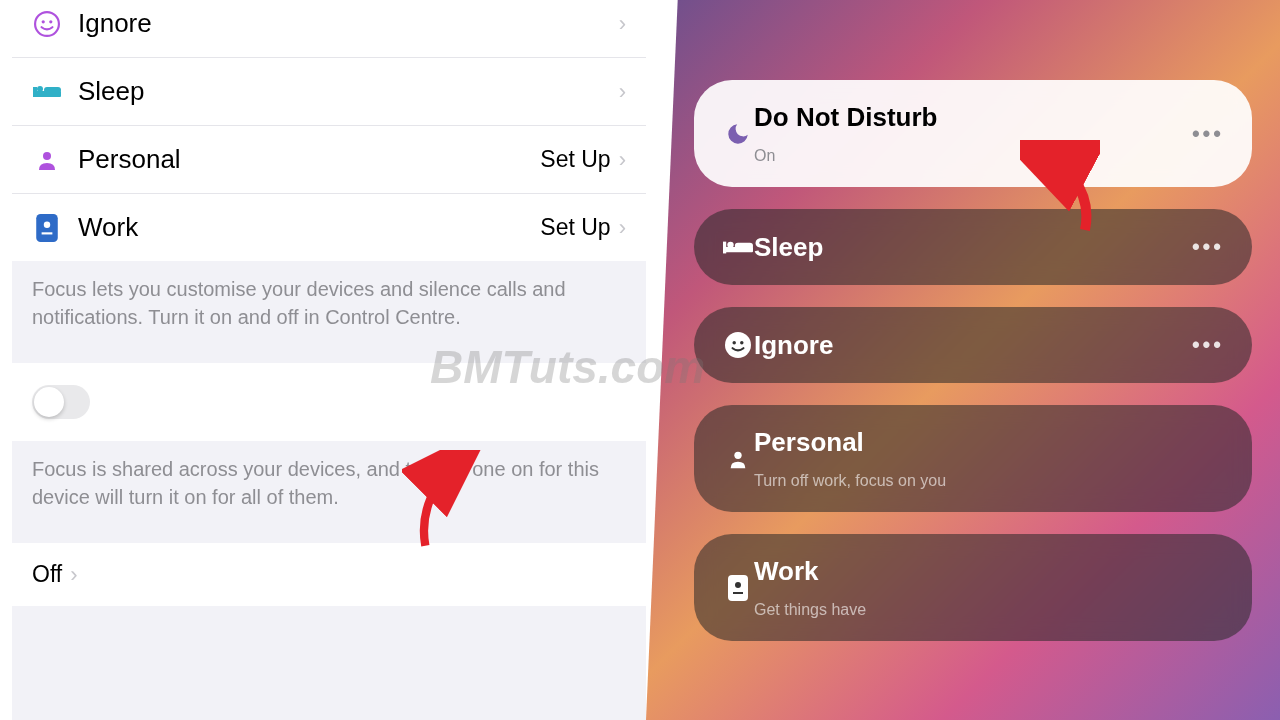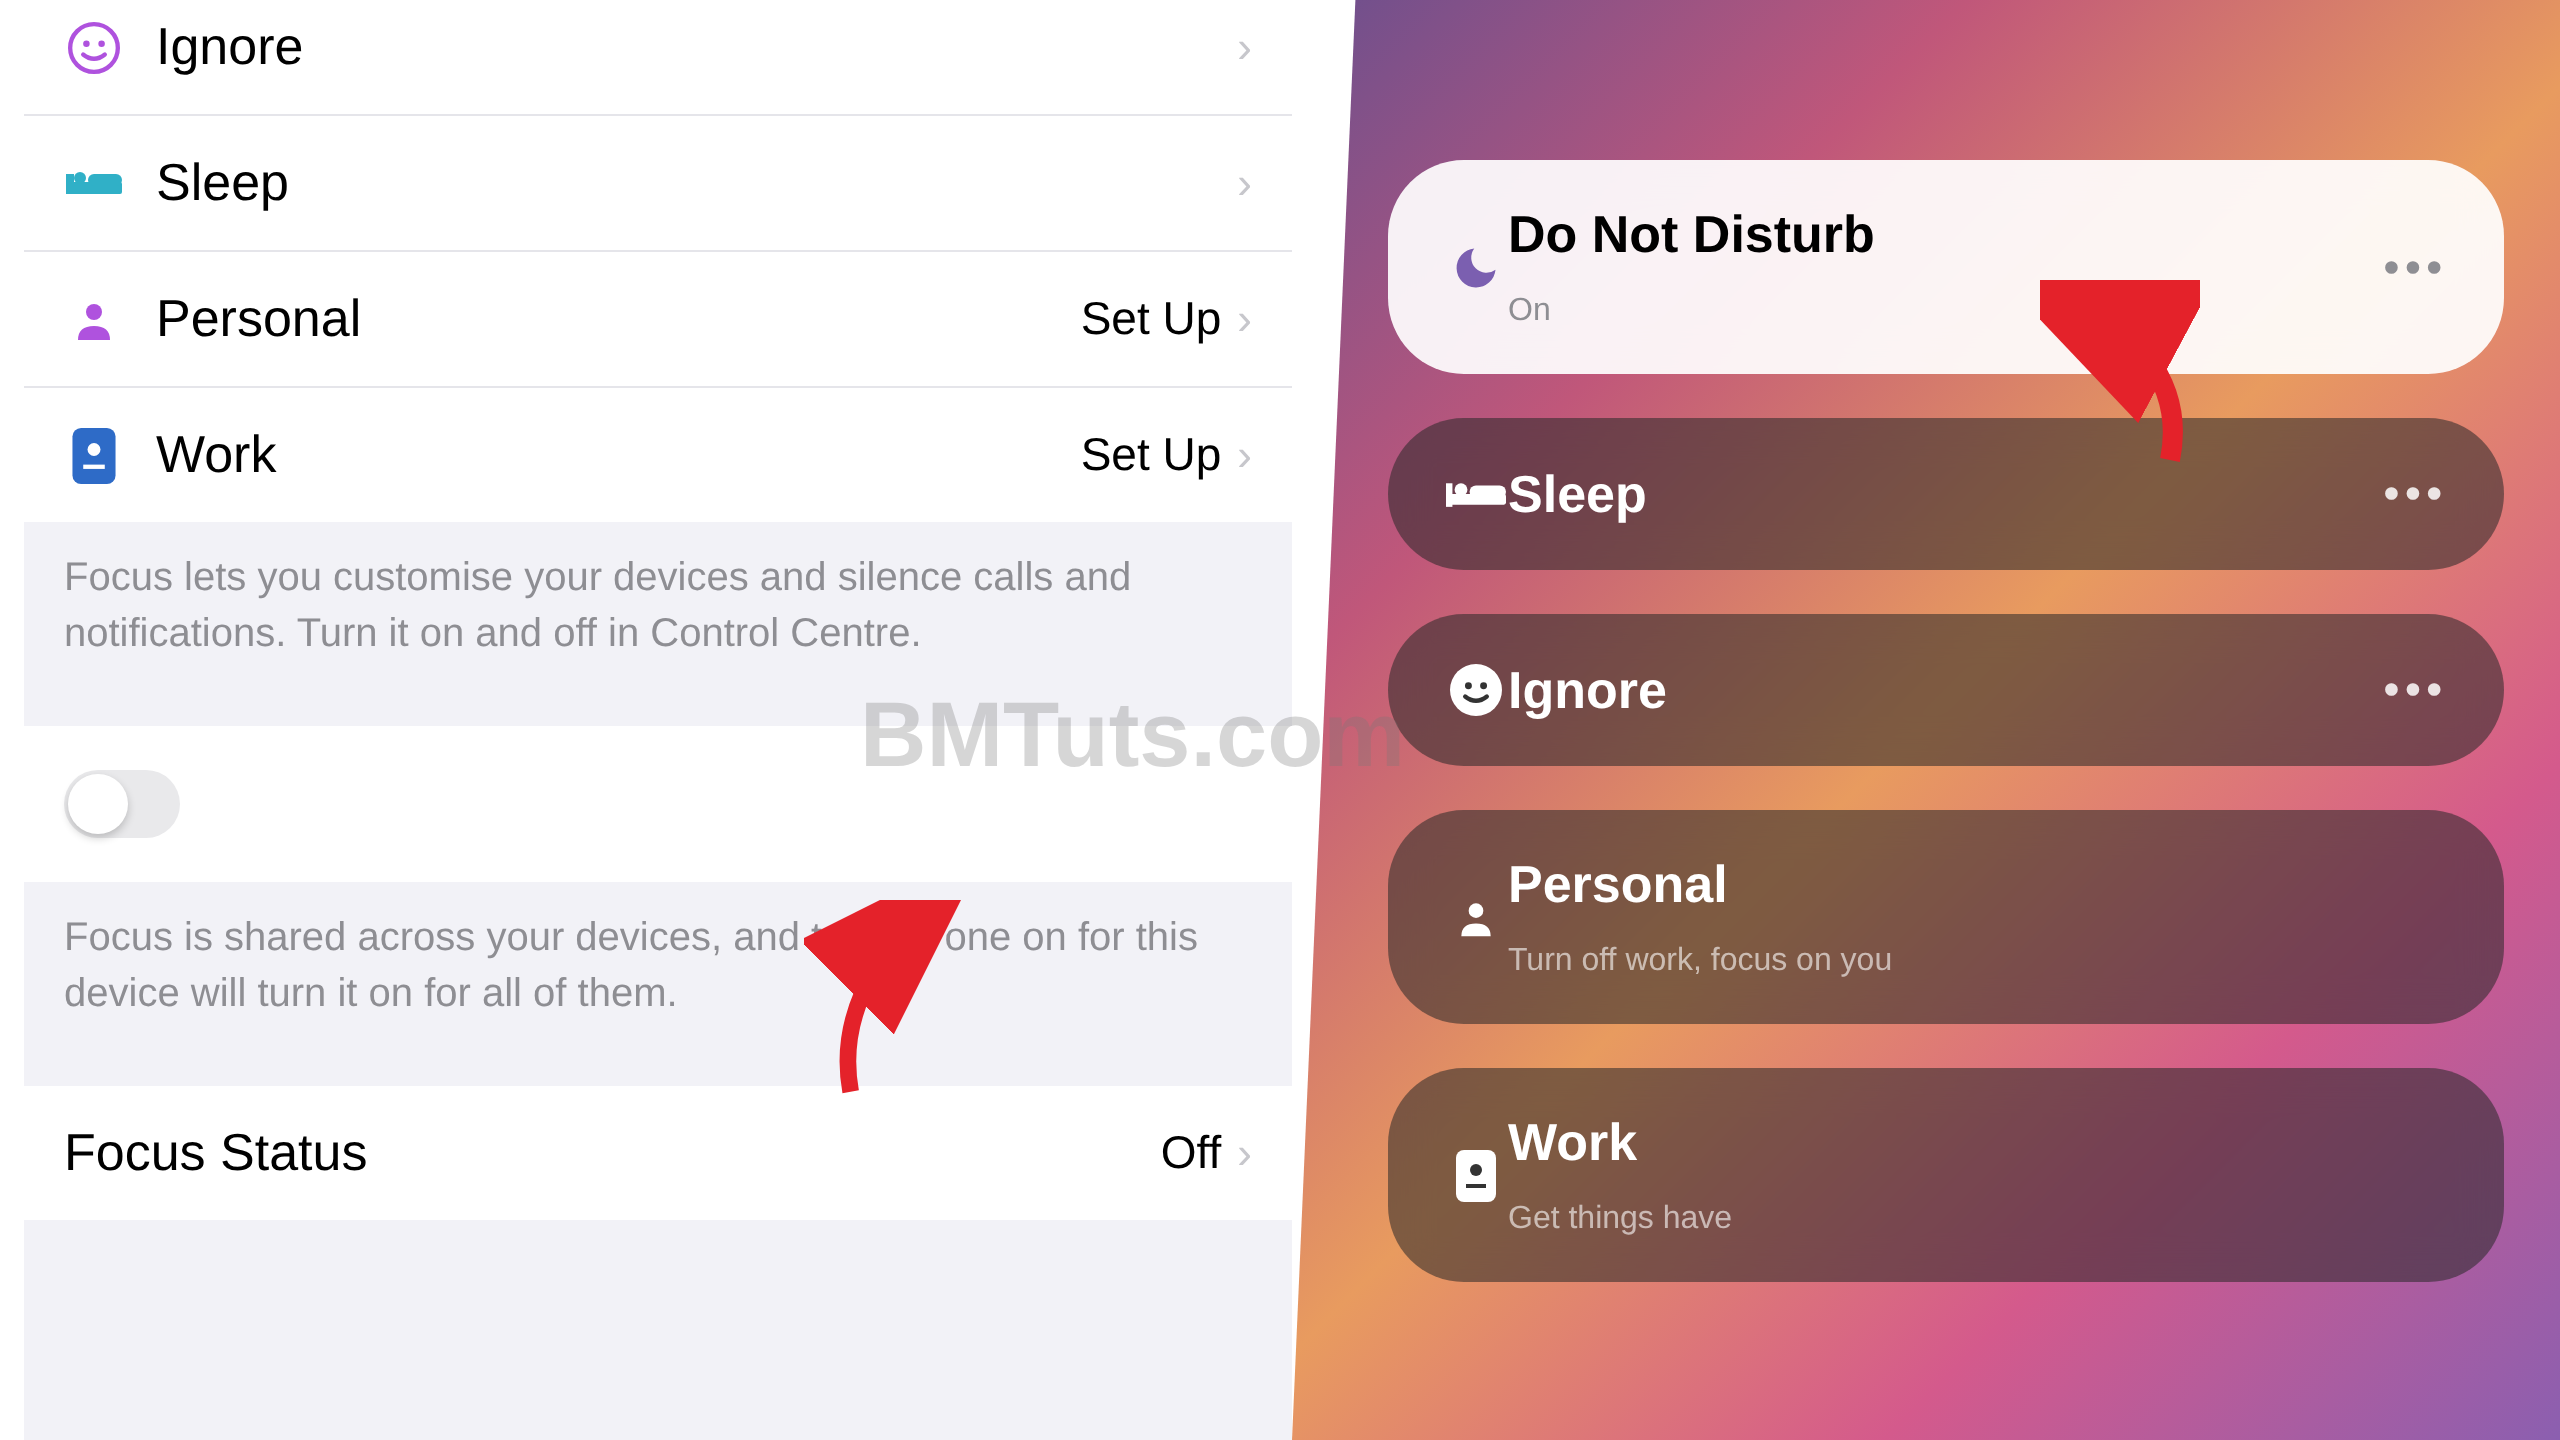--- a/index.html
+++ b/index.html
@@ -34,21 +34,21 @@
 .cc-icon { width: 32px; height: 32px; display: flex; align-items: center; justify-content: center; font-size: 24px; }
 .cc-icon.moon { color: #7b5fb0; }
 .cc-icon.white { color: #fff; }
 .cc-center { flex: 1; display: flex; flex-direction: column; }
 .cc-title { font-size: 26px; font-weight: 600; color: #000; }
 .cc-item.dark .cc-title { color: #fff; }
 .cc-sub { font-size: 16px; color: #8e8e93; margin-top: 14px; }
 .cc-item.dark .cc-sub { color: rgba(255,255,255,0.6); }
 .cc-dots { font-size: 22px; color: #8e8e93; letter-spacing: 3px; font-weight: 700; }
 .cc-item.dark .cc-dots { color: rgba(255,255,255,0.85); }
-.watermark { position: absolute; top: 340px; left: 430px; font-size: 46px; font-weight: 800; color: rgba(120,120,120,0.3); z-index: 5; pointer-events: none; }
+.watermark { position: absolute; top: 340px; left: 430px; font-size: 46px; font-weight: 800; font-style: italic; color: rgba(120,120,120,0.3); z-index: 5; pointer-events: none; }
 </style>
 </head>
 <body>
 
 <div class="container">
   <div class="left-panel">
     <div class="settings-card partial-top">
       <div class="settings-row">
         <span class="row-icon purple">
             <svg width="26" height="26" viewBox="0 0 24 24" fill="currentColor">
@@ -103,21 +103,20 @@
       <div class="settings-row toggle-row">
         <span class="toggle">
             <span class="toggle-knob"></span>
           </span>
       </div>
     </div>
     <div class="section-footer">Focus is shared across your devices, and turning one on for this device will turn it on for all of them.</div>
     <div class="spacer"></div>
     <div class="settings-card">
       <div class="settings-row status-row">
-        <span class="row-label">Focus Status</span>
         <span class="row-action">Off</span>
         <span class="chevron">›</span>
       </div>
     </div>
 
     <svg class="arrow-annotation arrow1" viewBox="0 0 80 120">
       <defs>
           <marker id="ah1" markerWidth="12" markerHeight="12" refX="6" refY="4" orient="auto">
             <polygon points="0,0 12,4 0,8" fill="#e4222a"></polygon>
           </marker>

